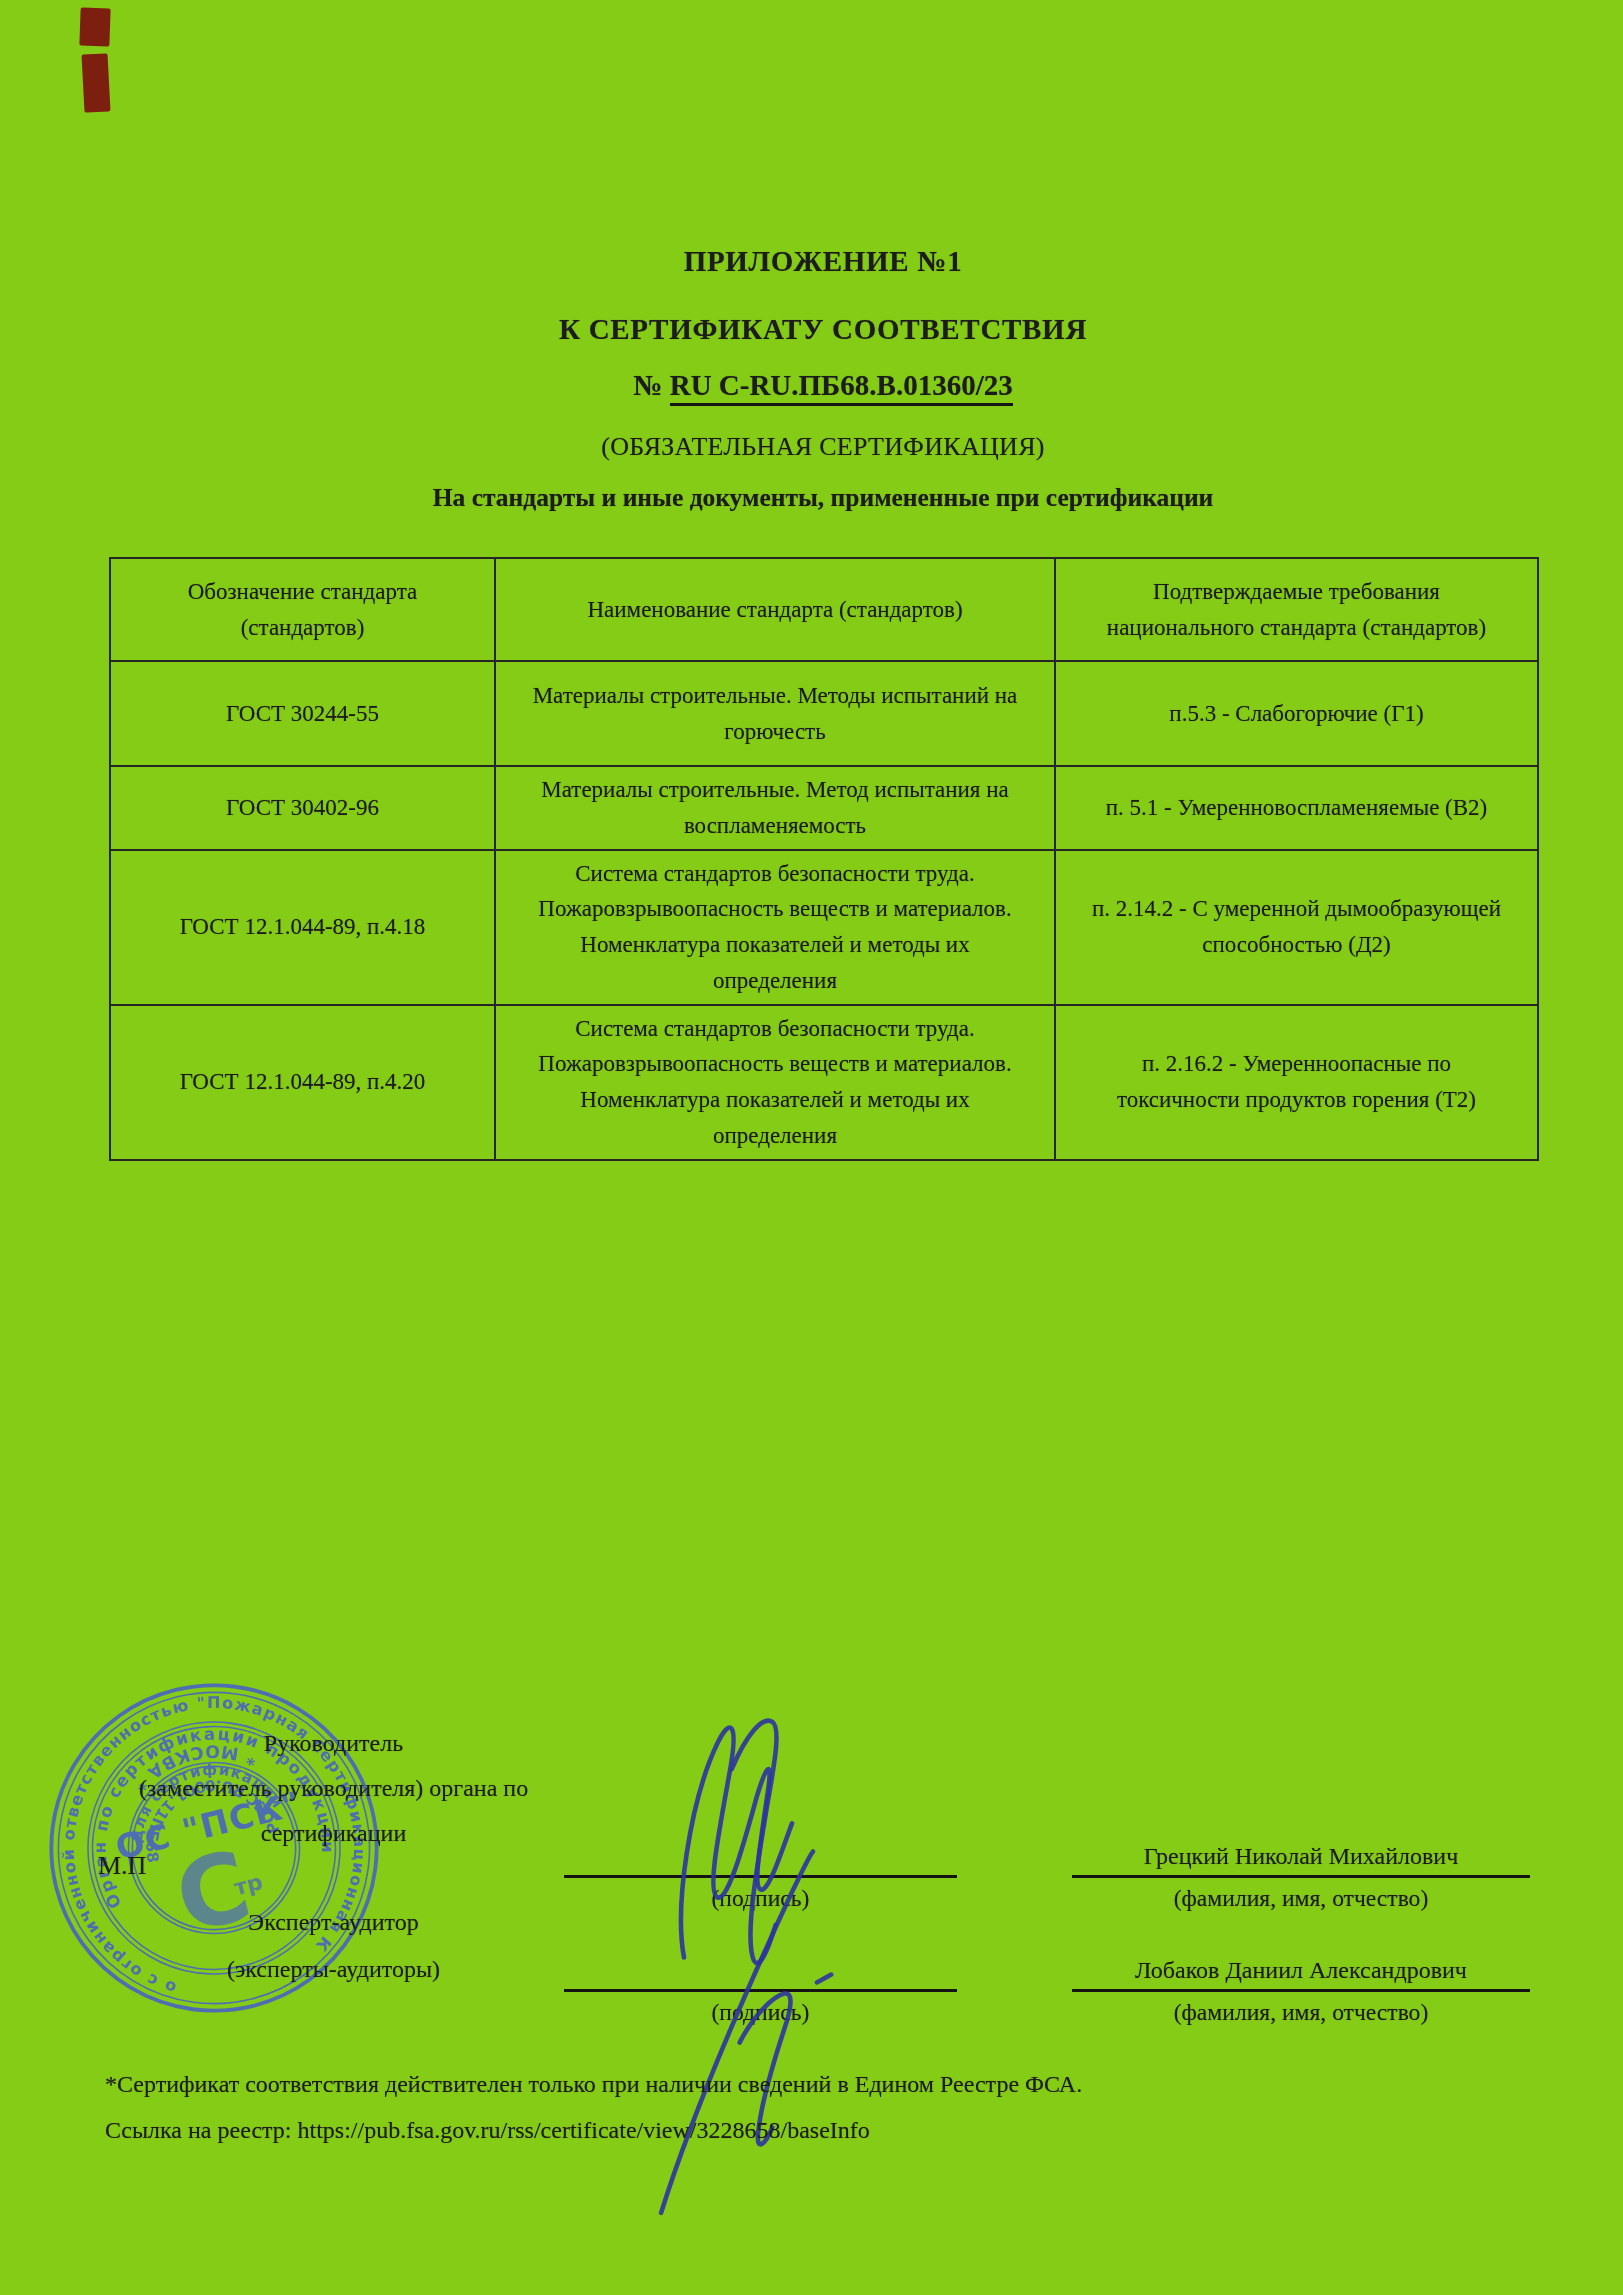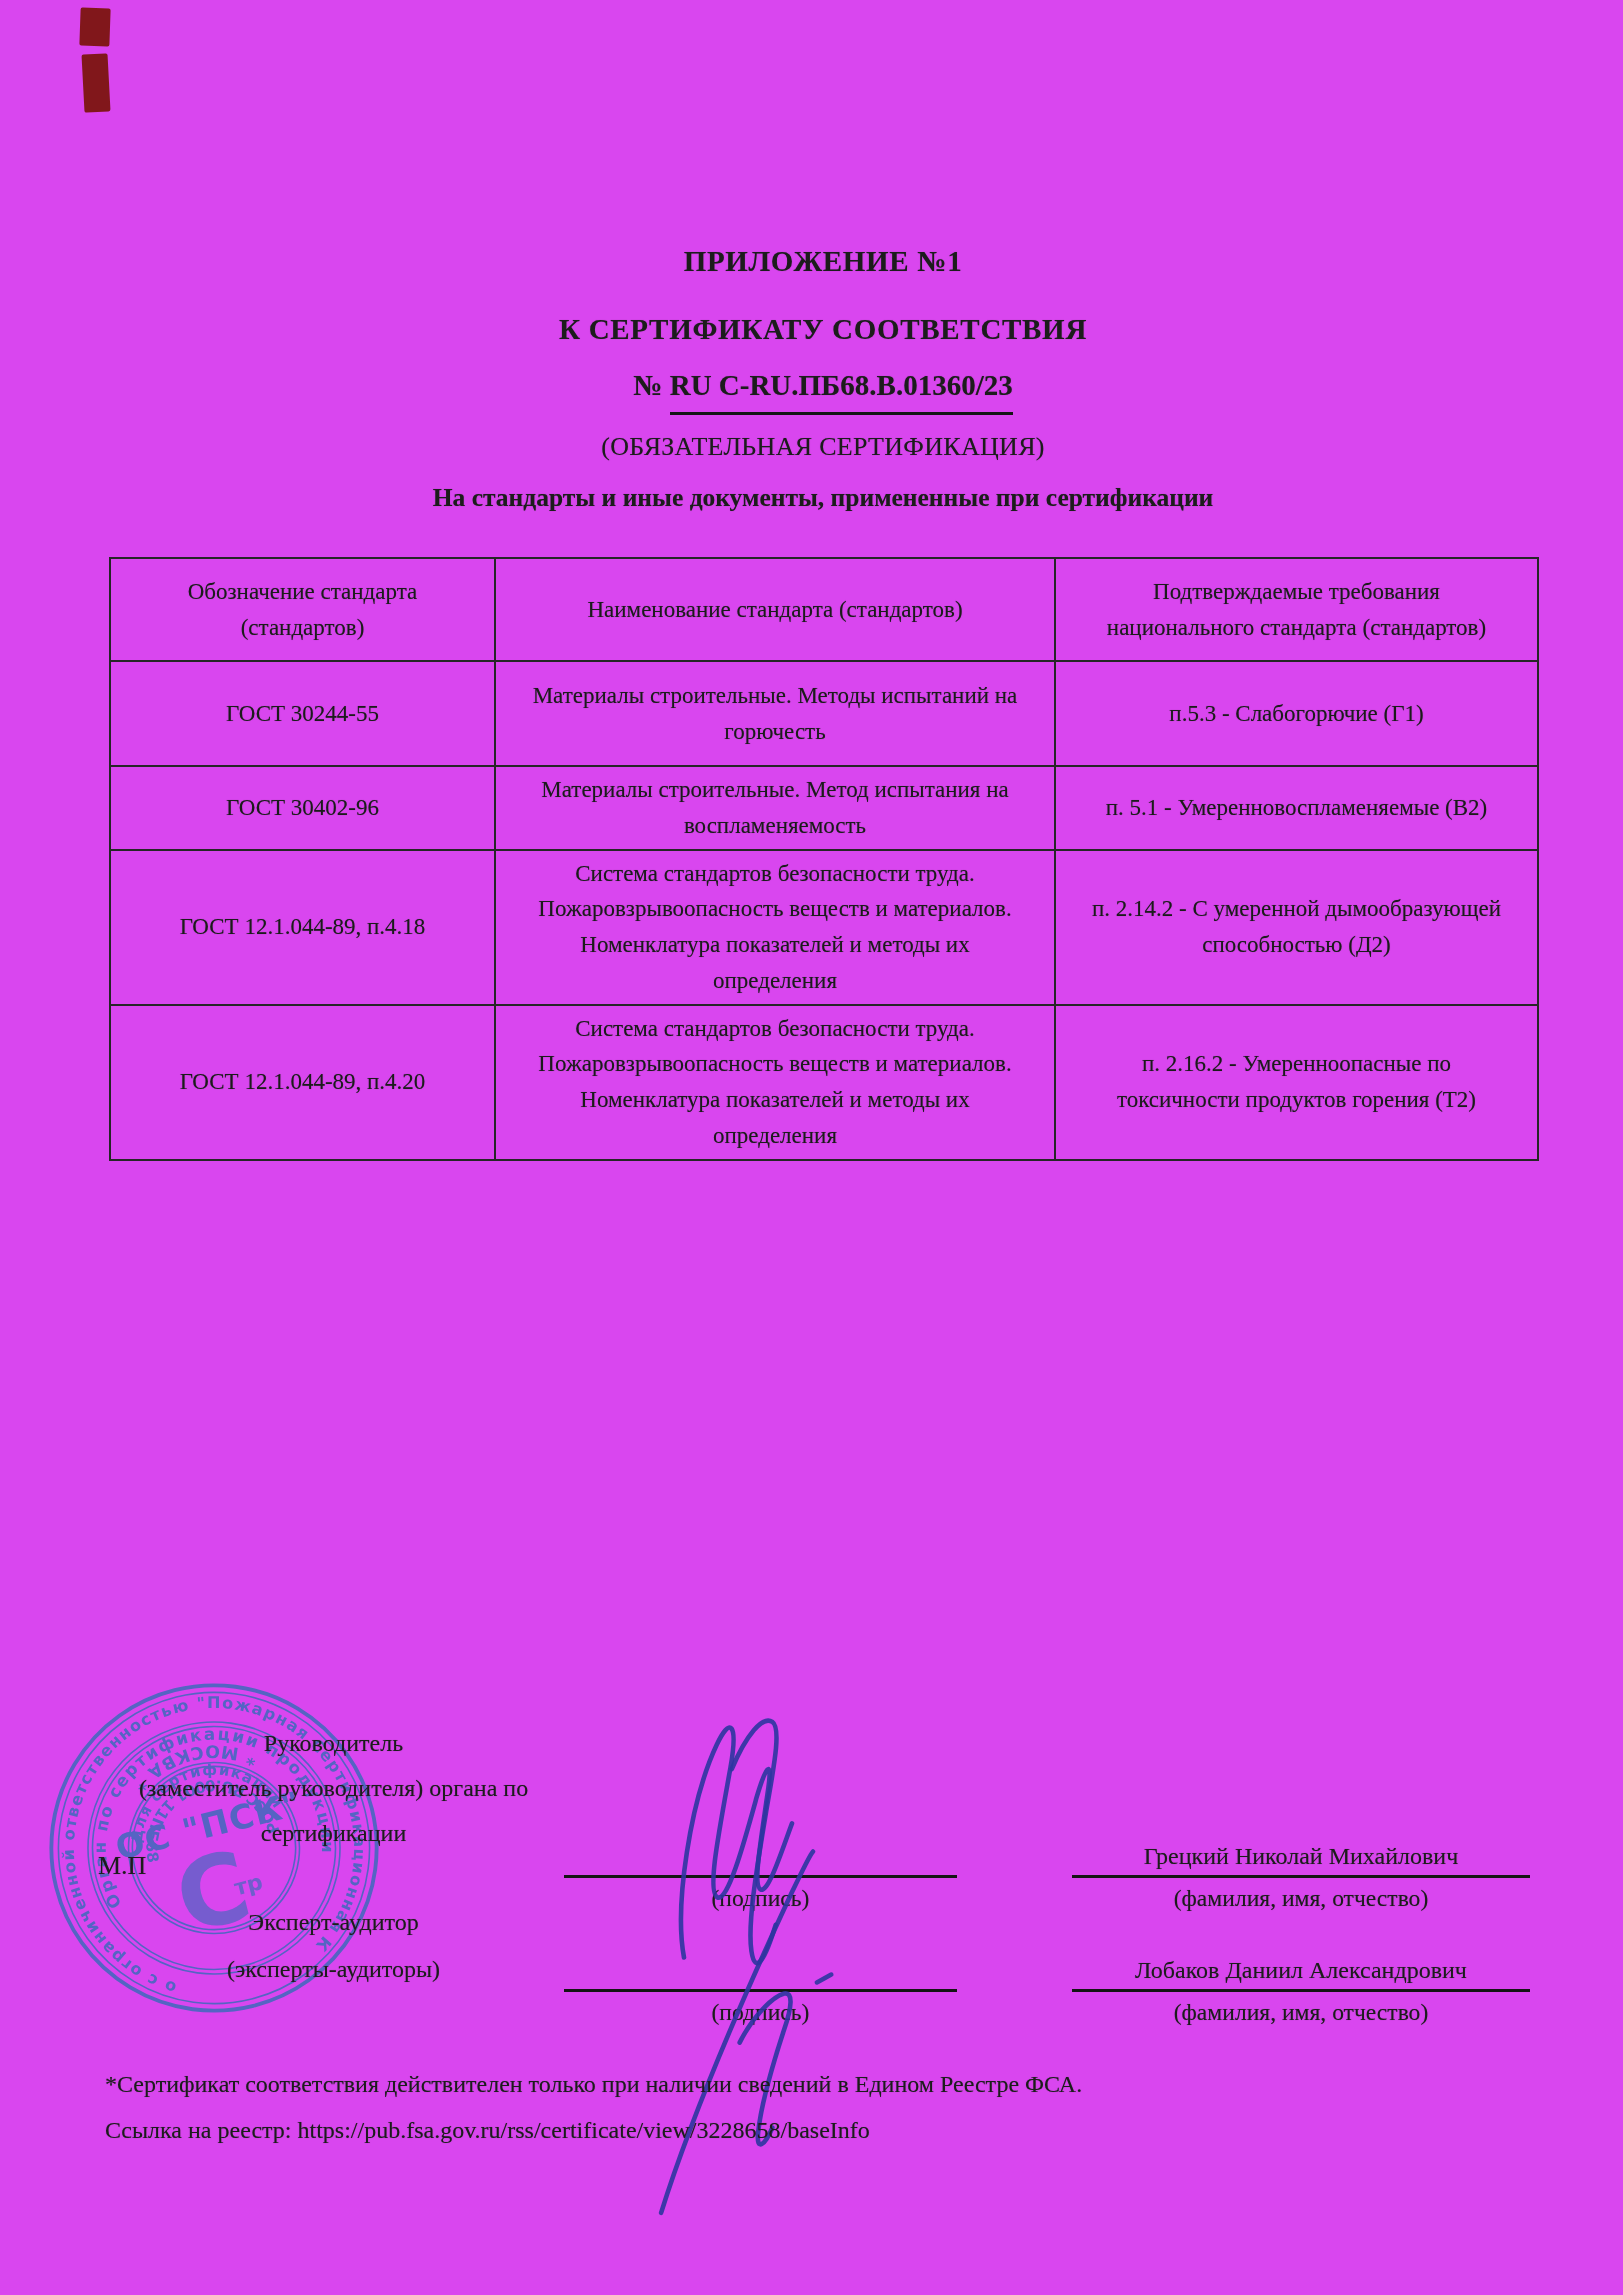--- a/index.html
+++ b/index.html
@@ -1,26 +1,26 @@
 <!DOCTYPE html>
 <html style="font-size:10.5px"><head>
 <meta charset="utf-8">
 <style>
   html,body{margin:0;padding:0;background:#ffffff;}
   .page{
-    position:relative;width:1623px;height:2295px;background:#d946ef;overflow:hidden;
+    position:relative;width:1623px;height:2295px;background:#84cc16;overflow:hidden;
     font-family:"Liberation Serif","DejaVu Serif",serif;color:#1c1c1c;
   }
   .scan-text{text-shadow:0 0 0.8px rgba(45,45,45,.5);}
   
   .hdr{position:absolute;left:109px;width:1428px;text-align:center;}
   .hdr-line1{top:245px;font-size:29px;font-weight:bold;letter-spacing:0.7px;}
   .hdr-line2{top:313px;font-size:29px;font-weight:bold;letter-spacing:0.7px;}
   .hdr-num{top:369px;font-size:29px;font-weight:bold;}
-  .hdr-num .num-underline{border-bottom:3.3px solid #151515;padding-bottom:11px;}
+  .hdr-num .num-underline{border-bottom:3.3px solid #151515;padding-bottom:2px;}
   .hdr-type{top:432px;font-size:26px;letter-spacing:0.3px;}
   .hdr-sub{top:483px;font-size:25.5px;font-weight:bold;}
   
   .red-mark{position:absolute;background:#7c150f;border-radius:2px;opacity:.95;}
   .red-mark.m1{left:80px;top:7.9px;width:30px;height:38px;transform:rotate(2deg);}
   .red-mark.m2{left:83px;top:54px;width:26px;height:58px;transform:rotate(-3deg);}
   
   table.std{
     position:absolute;left:109px;top:557px;width:1428px;border-collapse:collapse;
     table-layout:fixed;font-size:23px;color:#1b1b1b;

